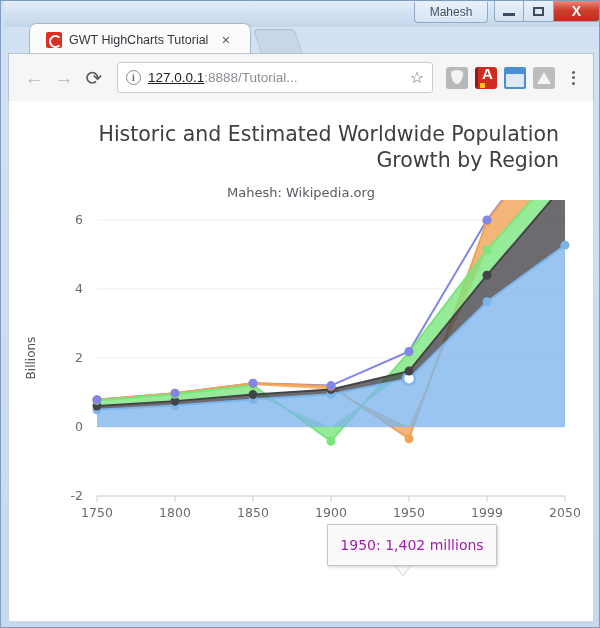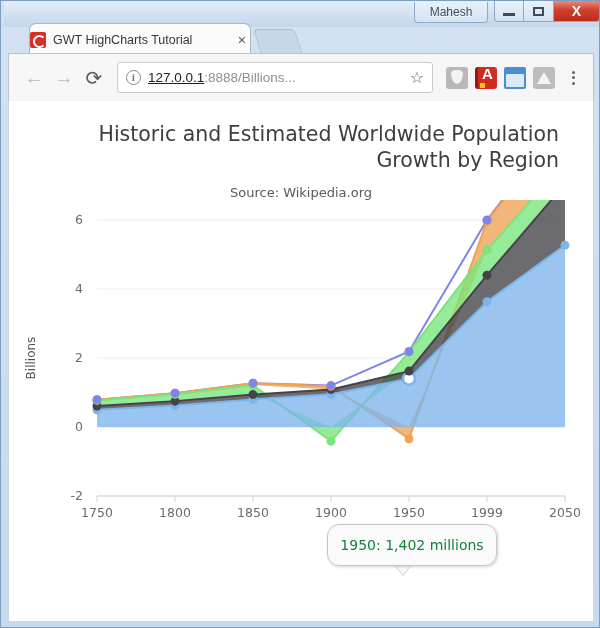--- a/index.html
+++ b/index.html
@@ -60,21 +60,21 @@
     position: absolute; left: 0; top: 20px;
     width: 100%; height: 34px;
   }
   .tab {
     position: absolute; left: 28px; top: 2px;
     width: 222px; height: 32px;
     background: #fbfbfb;
     border: 1px solid #a9b8c9; border-bottom: none;
     border-radius: 7px 7px 0 0;
     display: flex; align-items: center;
-    padding: 0 0;
+    padding: 0 16px;
     transform: skewX(0deg);
   }
   .tab-fav {
     width: 16px; height: 16px; margin-right: 7px; flex: none;
     background: #d93025; border-radius: 2px;
     position: relative;
   }
   .tab-fav::after {
     content: ""; position: absolute; left: 3px; top: 3px;
     width: 9px; height: 9px; border: 2px solid #fff; border-radius: 50%;
@@ -199,24 +199,24 @@
   .axis-label { font-size: 12.5px; fill: #666c72; font-family: "DejaVu Sans", sans-serif; }
   .axis-title { font-size: 12px; fill: #4d5358; font-family: "DejaVu Sans", sans-serif; }
 
   
   .tooltip-box {
     position: absolute;
     left: 318px; top: 324px;
     width: 170px; height: 42px;
     background: rgba(250,250,250,0.96);
     border: 1px solid #c2c6ca;
-    border-radius: 12px;
+    border-radius: 1px;
     box-shadow: 1px 1px 3px rgba(0,0,0,0.18);
     display: flex; align-items: center; justify-content: center;
-    font-size: 14px; color: #15803d;
+    font-size: 14px; color: #a21caf;
     font-family: "DejaVu Sans", sans-serif;
   }
   .tooltip-tail {
     position: absolute; left: 386px; top: 365px;
     width: 0; height: 0;
     border-left: 8px solid transparent;
     border-right: 8px solid transparent;
     border-top: 10px solid #fafafa;
     filter: drop-shadow(0 1px 0 #c2c6ca);
   }
@@ -252,39 +252,39 @@
     <div class="tab-ghost"></div>
   </div>
 
   <div class="toolbar">
     <span class="nav-btn">←</span>
     <span class="nav-btn">→</span>
     <span class="nav-btn reload">⟳</span>
 
     <div class="omnibox">
       <span class="info-icon">i</span>
-      <span class="url"><span class="host">127.0.0.1</span><span class="path">:8888/Billions...</span></span>
+      <span class="url"><span class="host">127.0.0.1</span><span class="path">:8888/Tutorial...</span></span>
       <span class="star">☆</span>
     </div>
 
     <span class="ext ext-shield"></span>
     <span class="ext ext-book"></span>
     <span class="ext ext-tab"></span>
     <span class="ext ext-drive"></span>
     <span class="kebab">
         <i></i>
         <i></i>
         <i></i>
       </span>
   </div>
 
   <div class="page">
 
     <div class="chart-title">Historic and Estimated Worldwide Population Growth by Region</div>
-    <div class="chart-sub">Source: Wikipedia.org</div>
+    <div class="chart-sub">Mahesh: Wikipedia.org</div>
 
     <div class="plot-wrap">
       <svg class="plot" id="chart-svg" width="586" height="400">
           <line x1="88" y1="296" x2="556" y2="296" stroke="#ededed" stroke-width="1"></line>
           <text x="74" y="300" text-anchor="end" class="axis-label">-2</text>
           <line x1="88" y1="227" x2="556" y2="227" stroke="#e4e4e4" stroke-width="1"></line>
           <text x="74" y="231" text-anchor="end" class="axis-label">0</text>
           <line x1="88" y1="158" x2="556" y2="158" stroke="#ededed" stroke-width="1"></line>
           <text x="74" y="162" text-anchor="end" class="axis-label">2</text>
           <line x1="88" y1="89" x2="556" y2="89" stroke="#ededed" stroke-width="1"></line>

